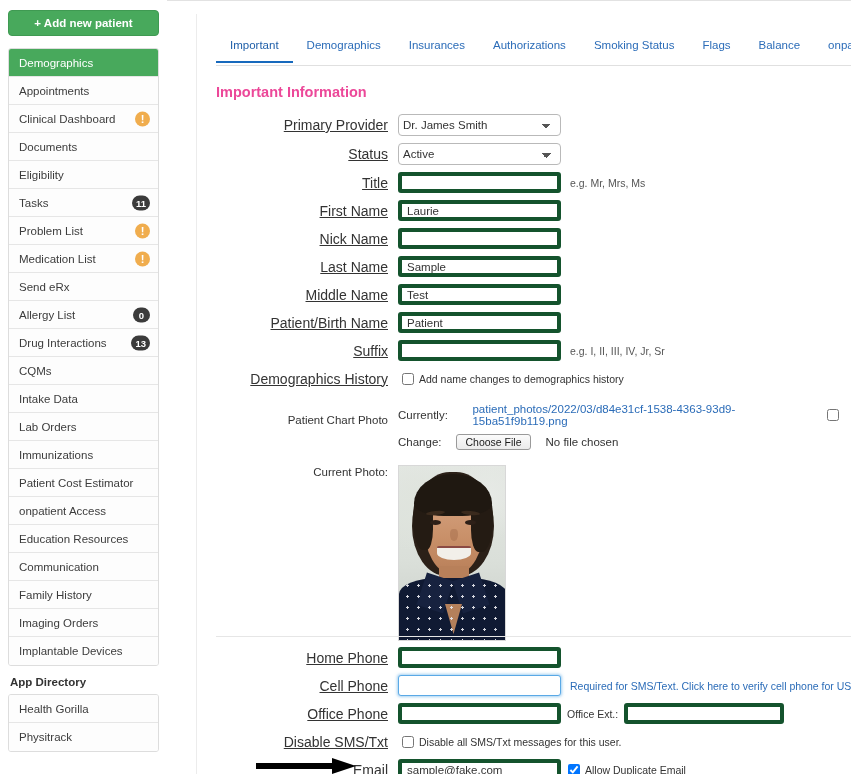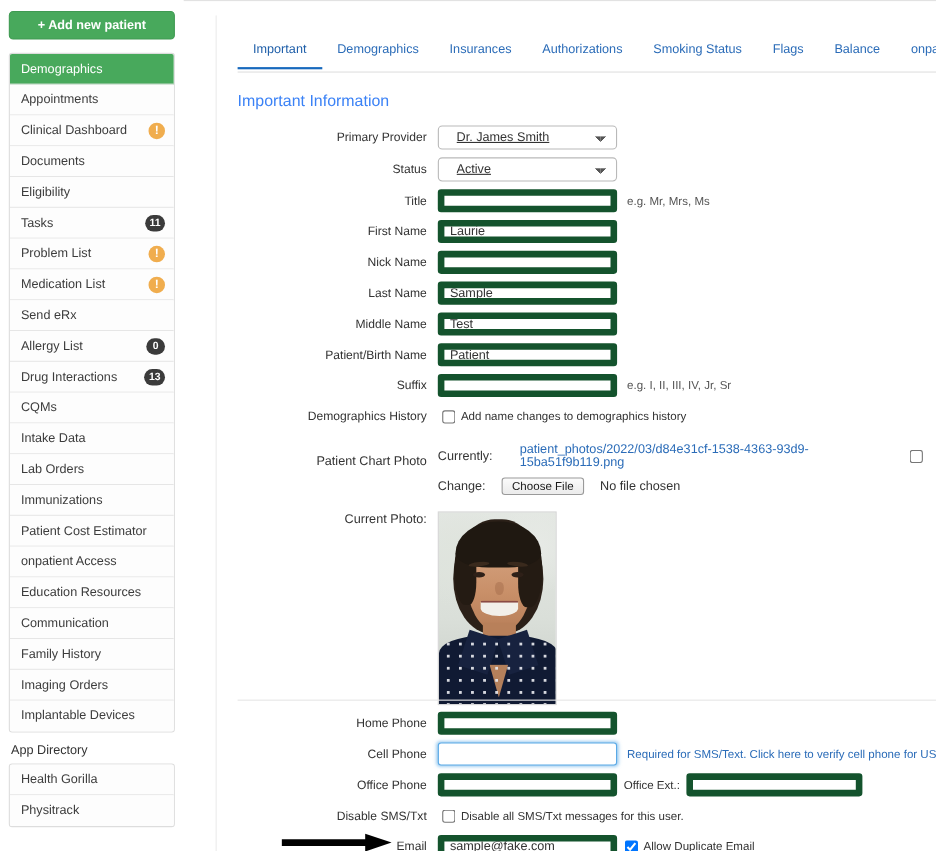--- a/index.html
+++ b/index.html
@@ -60,21 +60,21 @@
     border-radius: 9px; padding: 0 4px;
     font-size: 9.5px; font-weight: bold; color: #ffffff;
     text-align: center;
   }
   .nav-badge.dark  { background: #3b3b3b; }
   .nav-badge.warn  {
     background: #f0ad4e; width: 15px; min-width: 15px; padding: 0;
     font-size: 11px; font-weight: bold; color:#fff;
   }
   .app-dir-title {
-    font-size: 11.5px; font-weight: normal; color: #333;
+    font-size: 11.5px; font-weight: bold; color: #333;
     margin: 10px 0 6px 2px;
   }
 
   
   #main {
     position: absolute; left: 167px; top: 14px; right: 0; height: 774px;
     background: #ffffff;
     margin-left: 29px;
   }
   
@@ -94,65 +94,65 @@
     line-height: 14px;
   }
   .tab.active { color: #1f5fa9; border-bottom: 2px solid #1769bd; }
   .tabbar-rule {
     position: absolute; left: 20px; top: 51px; width: 664px; height: 1px;
     background: #e0e0e0;
   }
 
   .section-title {
     position: absolute; left: 20px; top: 70px;
-    font-size: 14.5px; color: #3b82f6; font-weight: normal;
+    font-size: 14.5px; color: #ec4899; font-weight: bold;
   }
 
   
   .form {
     position: absolute; left: 0; top: 100px; width: 684px;
   }
   .row {
     display: flex; align-items: center;
     margin-bottom: 7px;
     min-height: 21px;
   }
   .row-label {
     width: 202px; text-align: right; padding-right: 10px;
-    font-size: 11px; color: #333333; white-space: nowrap;
+    font-size: 14px; color: #333333; white-space: nowrap;
     flex: 0 0 202px;
+    text-decoration: underline;
   }
   .ctl { display: flex; align-items: center; }
   input.txt {
     width: 163px; height: 21px;
-    border: 6px solid #14532d; border-radius: 3px;
+    border: 4px solid #14532d; border-radius: 3px;
     font-size: 11.5px; color: #333; padding: 0 5px;
     background: #fff; font-family: "Liberation Sans", sans-serif;
     outline: none;
   }
   input.txt.focused {
     border: 1px solid #5aa9e6;
     box-shadow: 0 0 3px 1px rgba(90,169,230,0.55);
   }
   select.sel {
     width: 163px; height: 22px;
     border: 1px solid #b9b9b9; border-radius: 4px;
-    font-size: 11.5px; color: #333; padding: 0 16px;
+    font-size: 11.5px; color: #333; padding: 0 4px;
     background: #ffffff;
     font-family: "Liberation Sans", sans-serif;
     -webkit-appearance: none; appearance: none;
     background-image:
       linear-gradient(45deg, transparent 50%, #555 50%),
       linear-gradient(135deg, #555 50%, transparent 50%);
     background-position:
       calc(100% - 14px) 9px,
       calc(100% - 9px) 9px;
     background-size: 5px 5px, 5px 5px;
     background-repeat: no-repeat;
-    text-decoration: underline;
   }
   .hint {
     font-size: 10.5px; color: #555; margin-left: 9px; white-space: nowrap;
   }
   .inline-note {
     font-size: 10.5px; color: #333; margin-left: 6px; white-space: nowrap;
   }
   .blue-note {
     font-size: 10.5px; color: #2b6cb8; margin-left: 9px; white-space: nowrap;
     cursor: pointer;

